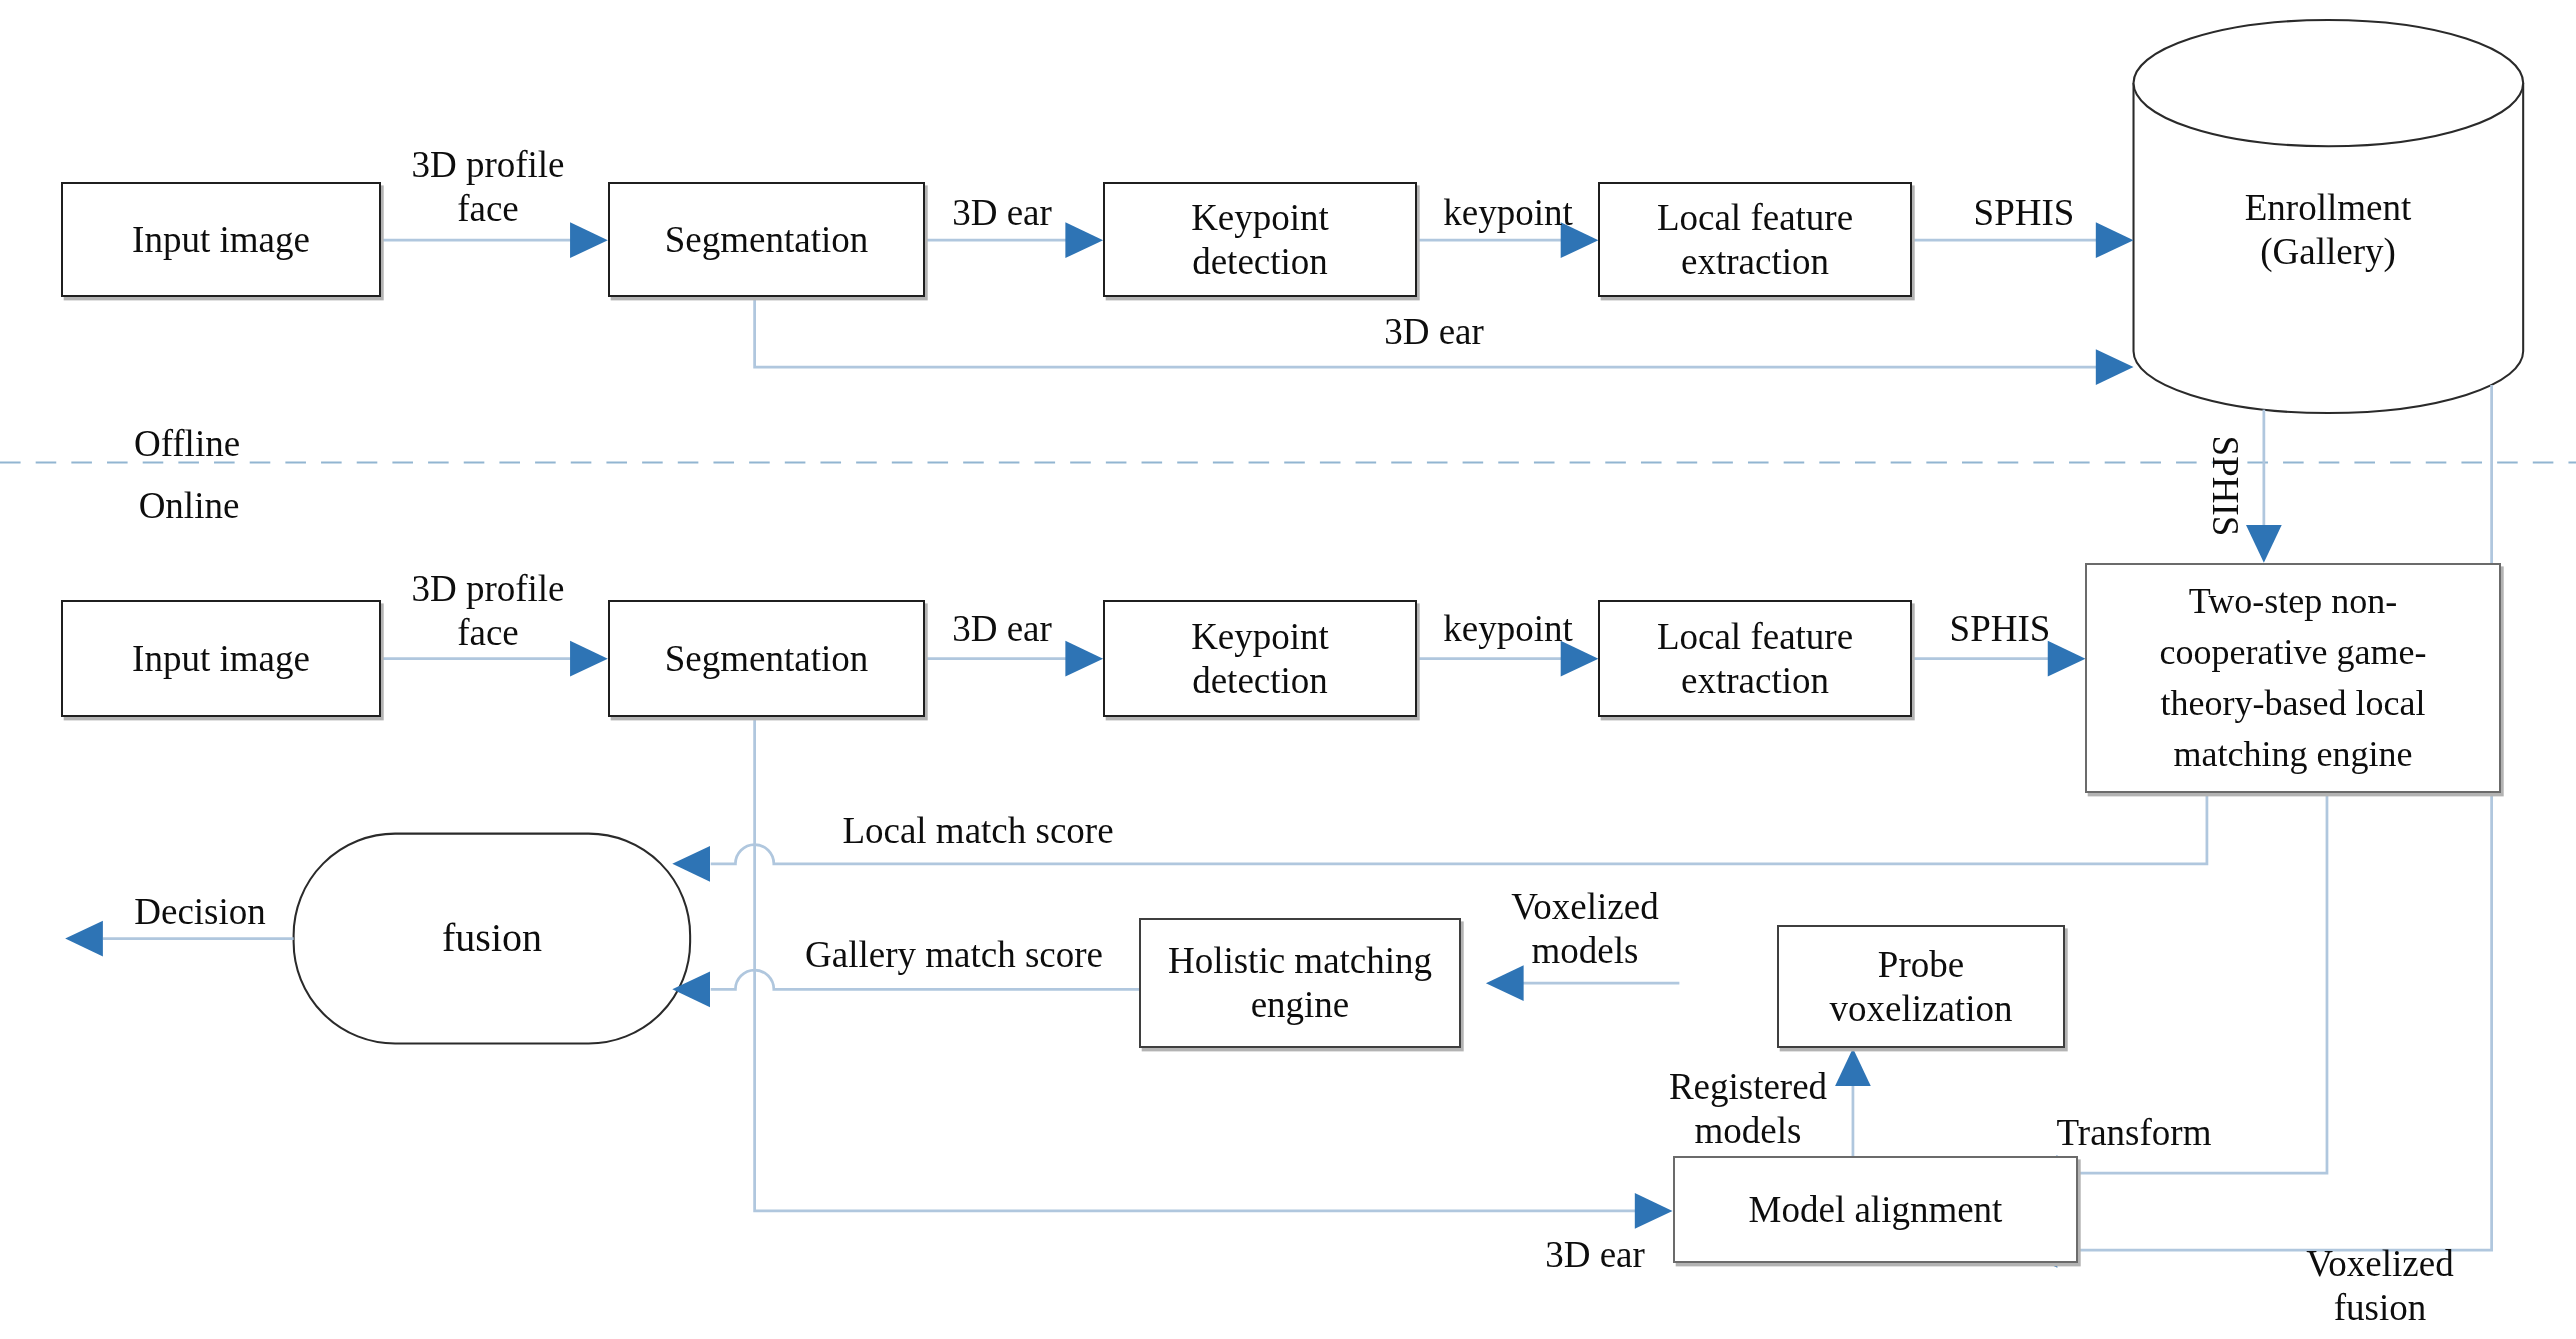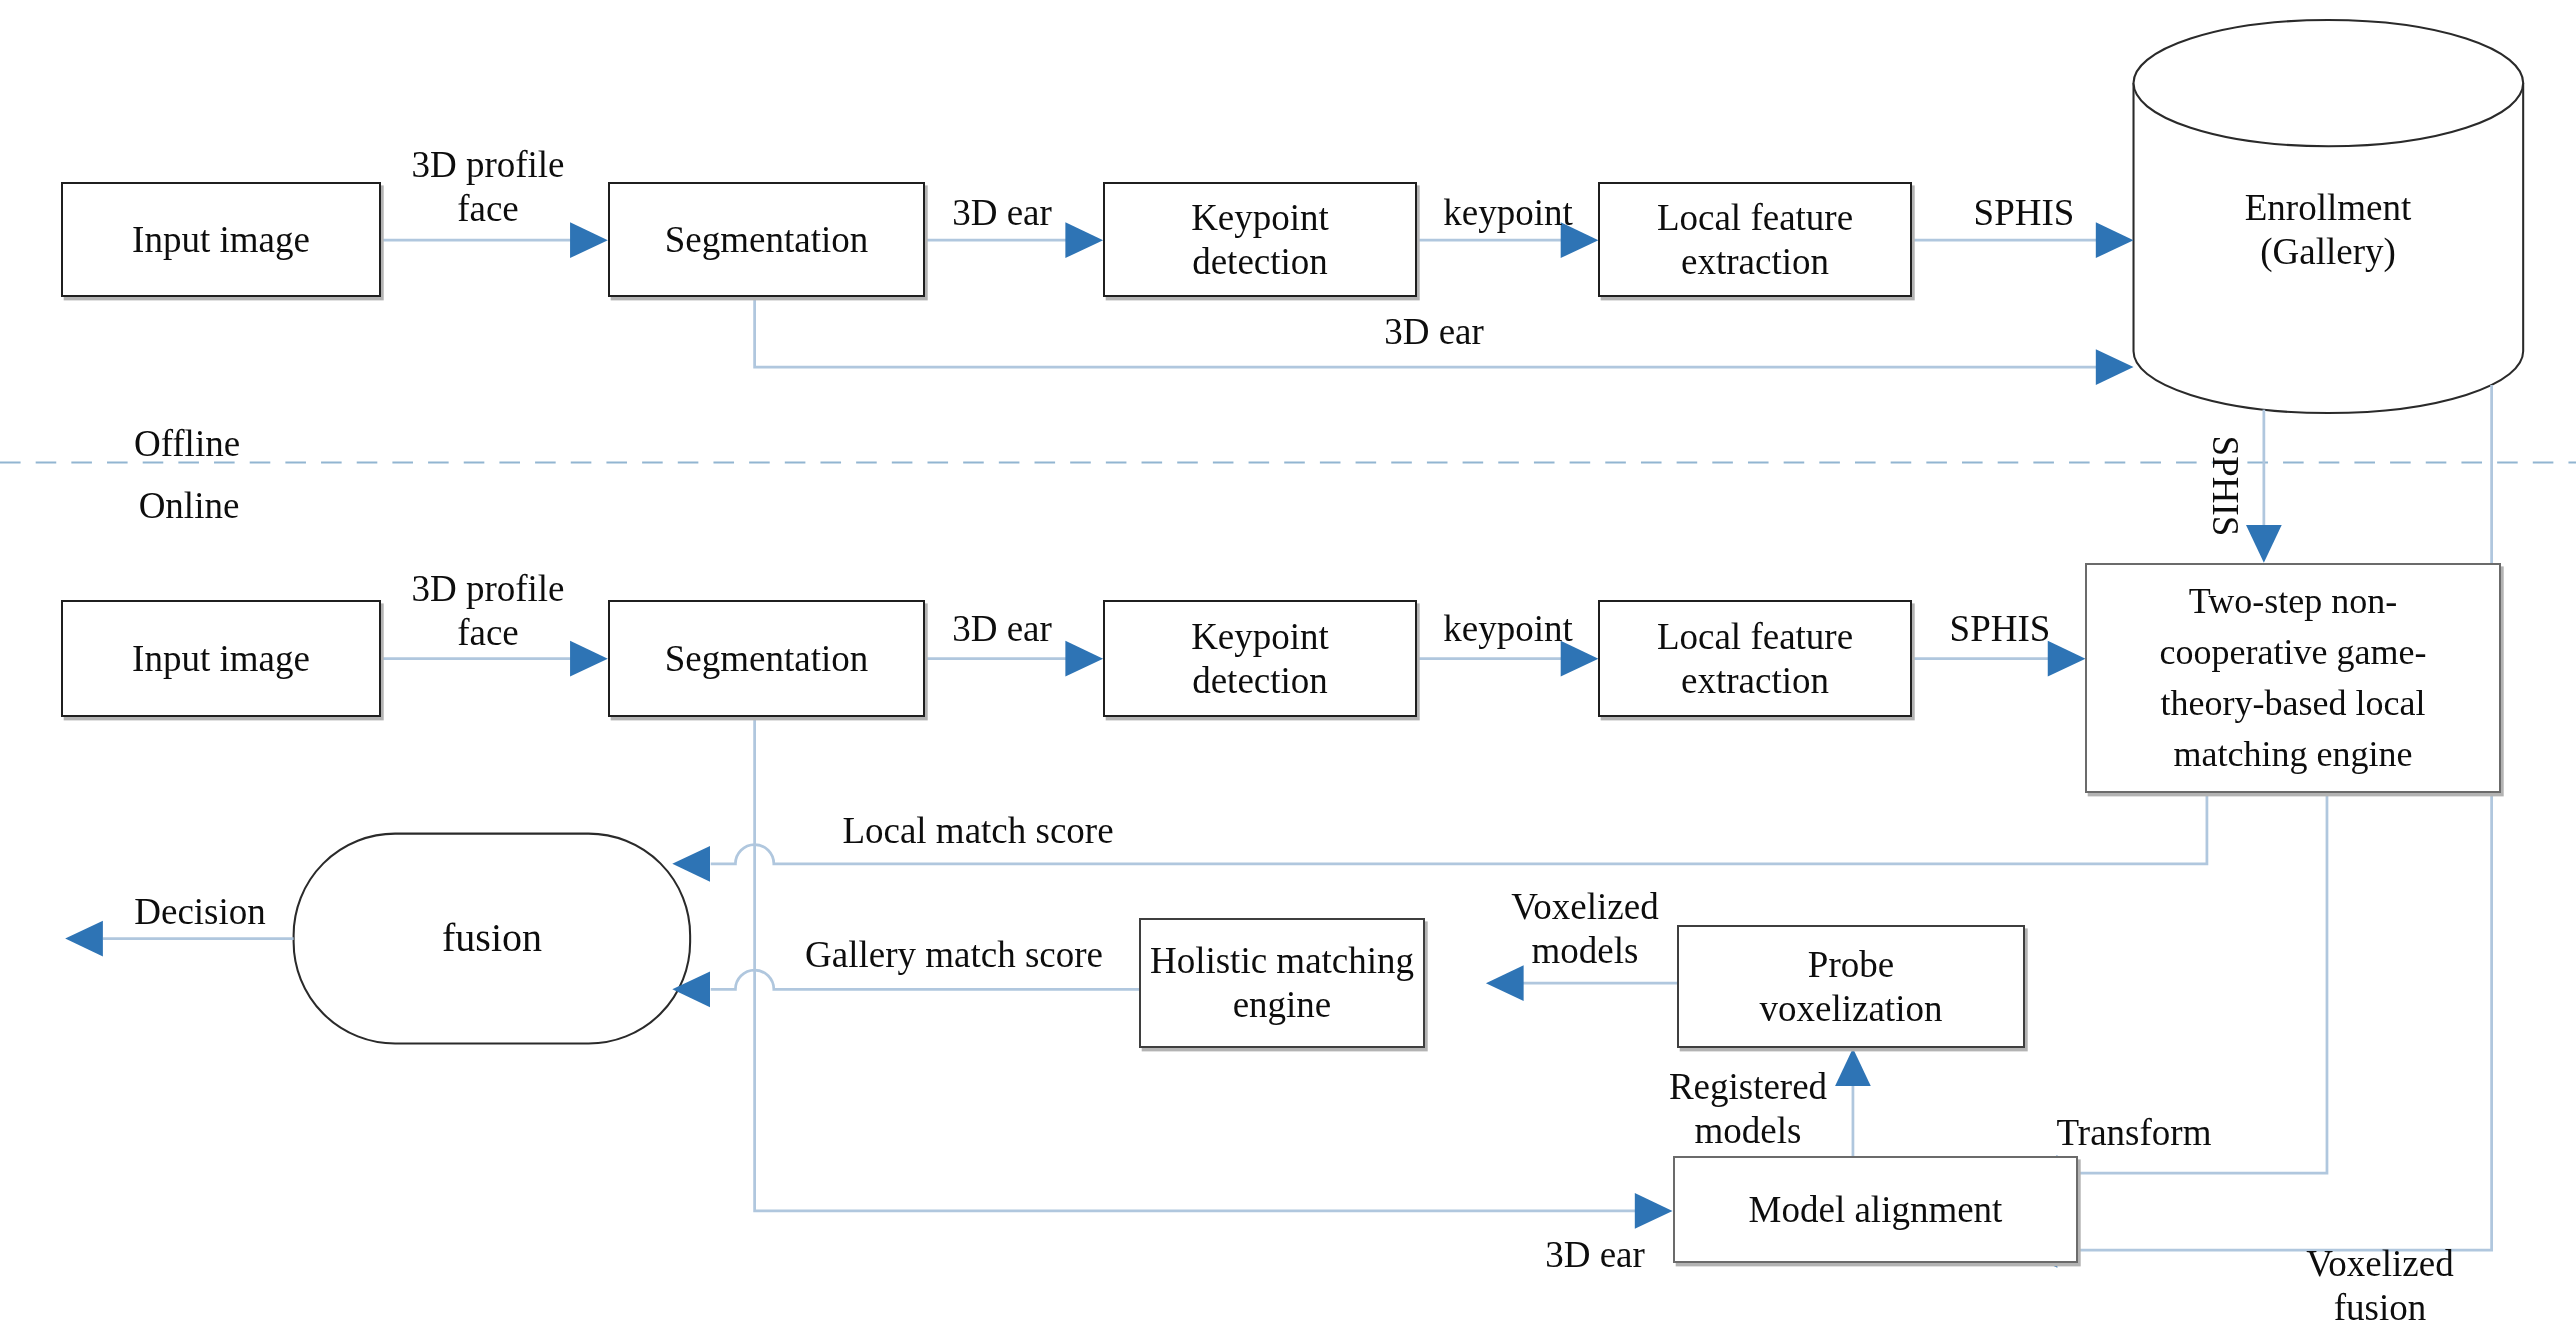--- a/index.html
+++ b/index.html
@@ -135,25 +135,25 @@
   <div class="box" style="left:1598px;top:600px;width:314px;height:117px;">
     <span>Local feature
 extraction</span>
   </div>
   <div class="box gray engine" style="left:2085px;top:563px;width:416px;height:230px;">
     <span>Two-step non-
 cooperative game-
 theory-based local
 matching engine</span>
   </div>
-  <div class="box dgray" style="left:1139px;top:918px;width:286px;height:130px;">
+  <div class="box dgray" style="left:1139px;top:918px;width:322px;height:130px;">
     <span>Holistic matching
 engine</span>
   </div>
-  <div class="box dgray" style="left:1677px;top:925px;width:348px;height:123px;">
+  <div class="box dgray" style="left:1777px;top:925px;width:288px;height:123px;">
     <span>Probe
 voxelization</span>
   </div>
   <div class="box gray" style="left:1673px;top:1156px;width:405px;height:107px;">
     <span>Model alignment</span>
   </div>
 
   <div class="lbl fusion-text" style="left:492px;top:938px;">fusion</div>
 
   <div class="lbl" style="left:187px;top:444px;">Offline</div>

